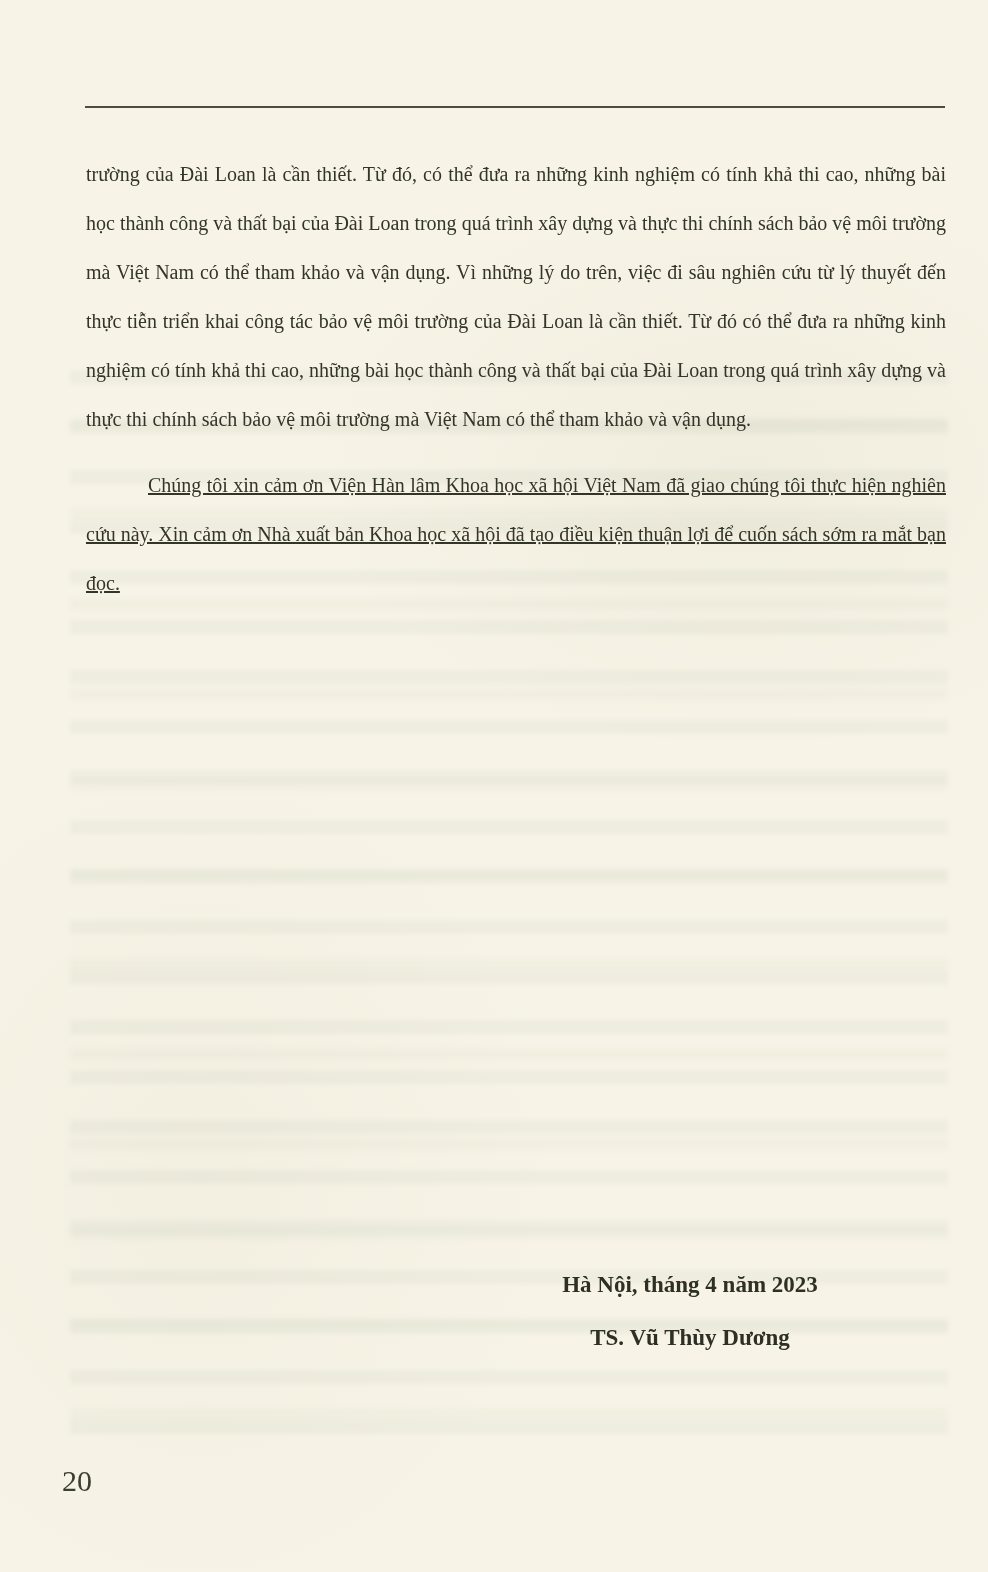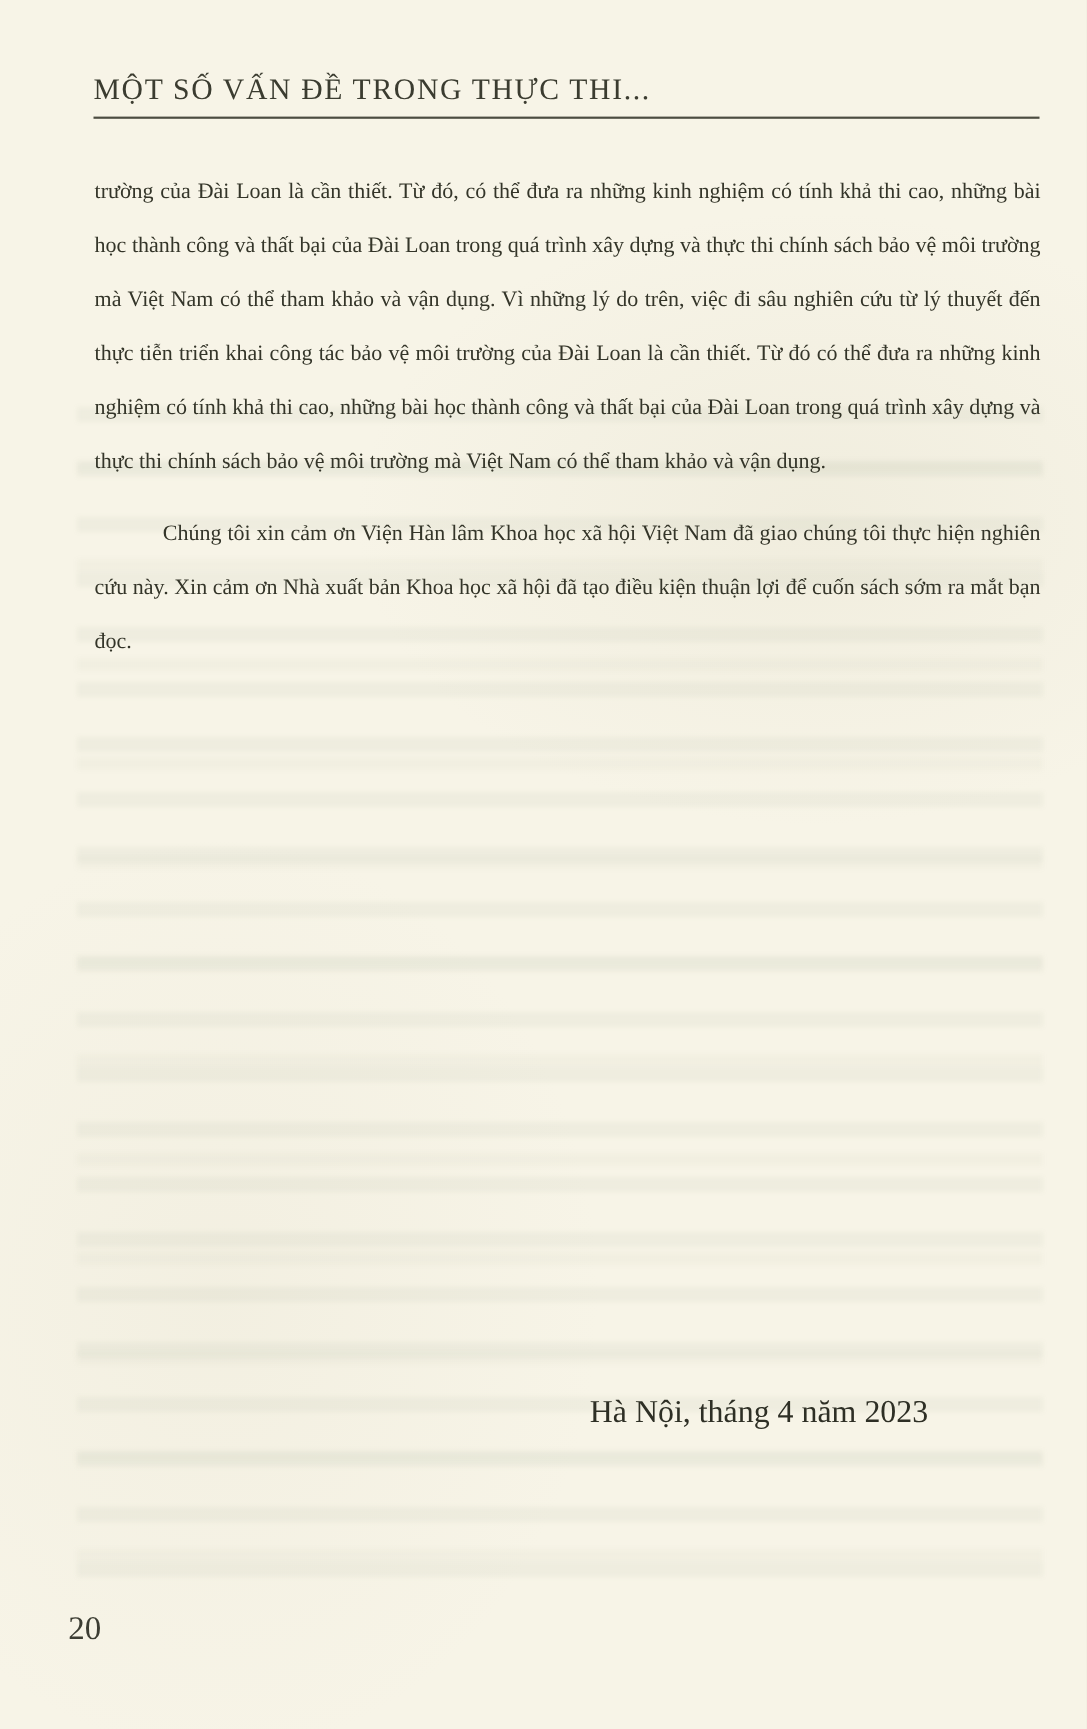--- a/index.html
+++ b/index.html
@@ -58,54 +58,54 @@
     position:absolute;
     left:86px; top:150px;
     width:860px;
     font-size:20px;
     line-height:49px;
     text-align:justify;
     color:var(--ink,#343529);
   }
   .body-text p{margin:0;}
   .body-text p + p{margin-top:17px;}
-  .body-text p.indent{text-indent:62px;}
+  .body-text p.indent{text-indent:62px;text-decoration:underline;}
   .signature{
     position:absolute;
     left:470px; top:1258px;
     width:440px;
     text-align:center;
-    font-weight:normal;
-    font-size:29px;
+    font-weight:bold;
+    font-size:23px;
     line-height:53px;
     color:#2e2f25;
   }
   .signature div{white-space:nowrap;}
   .page-number{
     position:absolute;
     left:62px; top:1464px;
     font-size:30px;
     color:#3c3d33;
   }
 </style>
 </head>
 <body>
 
 <div class="page">
 
   <div class="bleed"></div>
 
-  <div class="running-header">MỘT SỐ VẤN ĐỀ TRONG THỰC THI...</div>
 
   <div class="header-rule"></div>
 
   <div class="body-text">
     <p>trường của Đài Loan là cần thiết. Từ đó, có thể đưa ra những kinh nghiệm có tính khả thi cao, những bài học thành công và thất bại của Đài Loan trong quá trình xây dựng và thực thi chính sách bảo vệ môi trường mà Việt Nam có thể tham khảo và vận dụng. Vì những lý do trên, việc đi sâu nghiên cứu từ lý thuyết đến thực tiễn triển khai công tác bảo vệ môi trường của Đài Loan là cần thiết. Từ đó có thể đưa ra những kinh nghiệm có tính khả thi cao, những bài học thành công và thất bại của Đài Loan trong quá trình xây dựng và thực thi chính sách bảo vệ môi trường mà Việt Nam có thể tham khảo và vận dụng.</p>
     <p class="indent">Chúng tôi xin cảm ơn Viện Hàn lâm Khoa học xã hội Việt Nam đã giao chúng tôi thực hiện nghiên cứu này. Xin cảm ơn Nhà xuất bản Khoa học xã hội đã tạo điều kiện thuận lợi để cuốn sách sớm ra mắt bạn đọc.</p>
   </div>
 
   <div class="signature">
     <div>Hà Nội, tháng 4 năm 2023</div>
+    <div>TS. Vũ Thùy Dương</div>
   </div>
 
   <div class="page-number">20</div>
 
 </div>
 
 </body></html>

